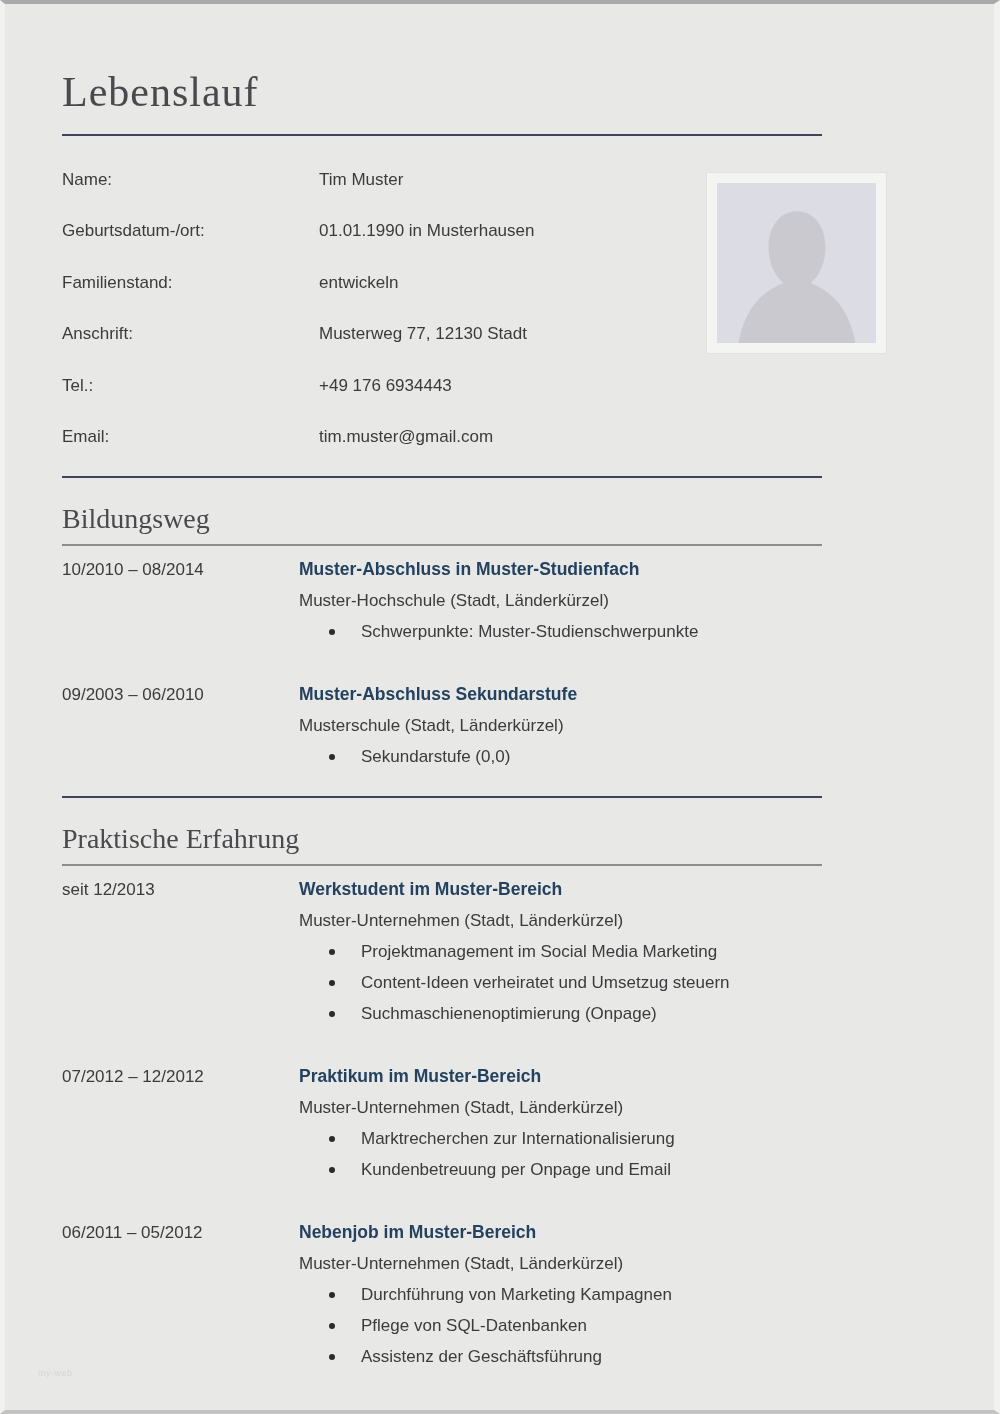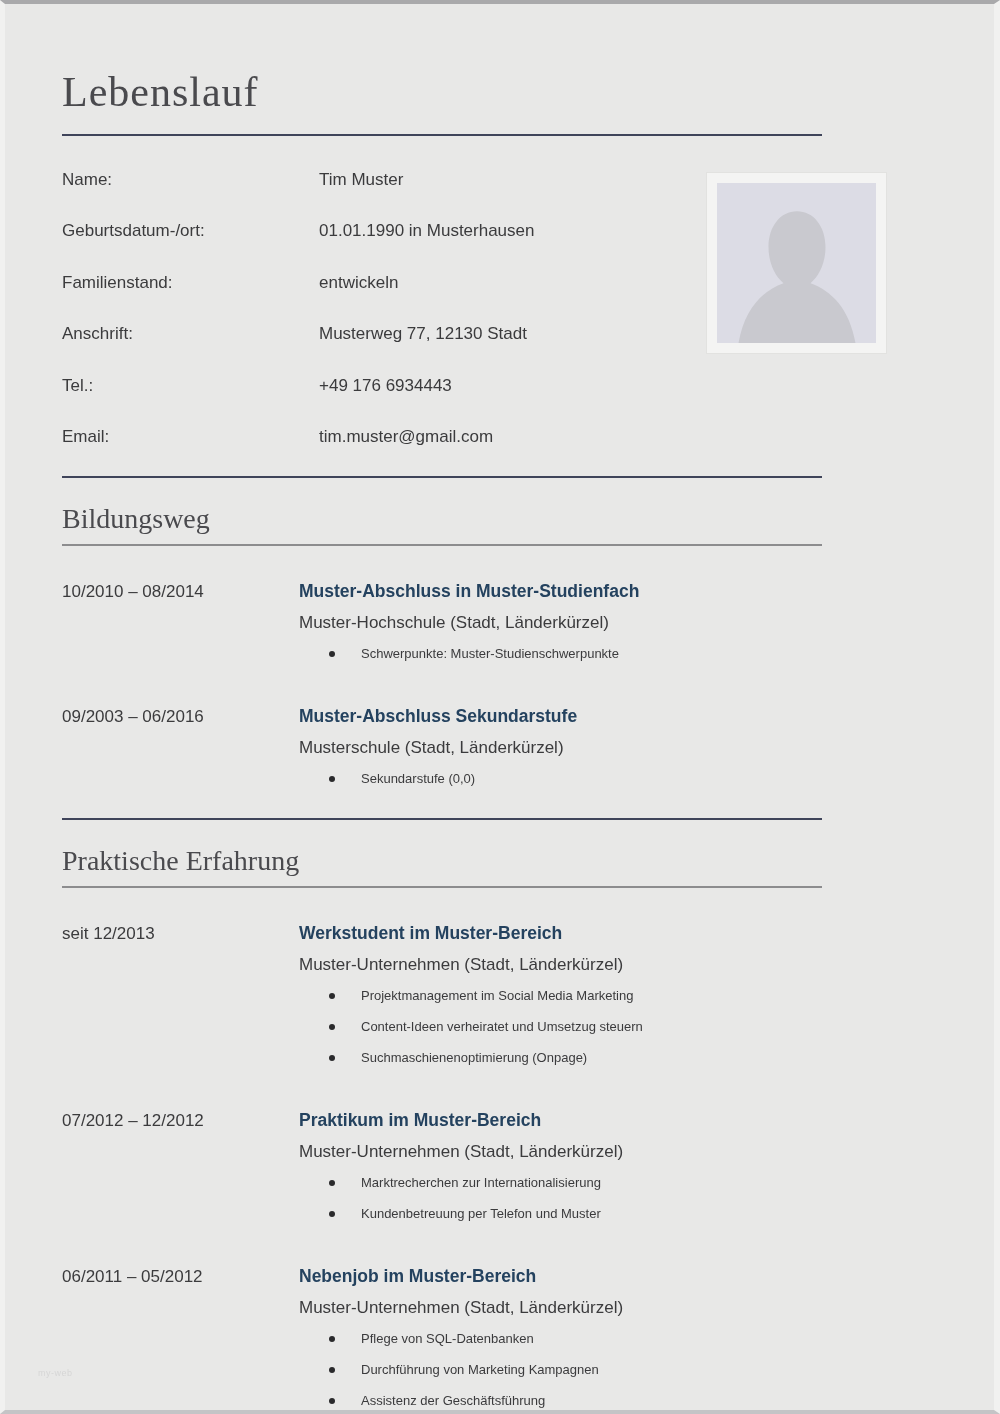--- a/index.html
+++ b/index.html
@@ -91,21 +91,21 @@
   }
   .section-head h2{
     font-family:"Liberation Serif","DejaVu Serif",serif;
     font-weight:400;
     font-size:28px;
     line-height:34px;
     color:var(--heading);
     padding:24px 0 8px 0;
     border-bottom:2px solid var(--rule_gray);
   }
-  .section-body{padding-top:30px;}
+  .section-body{padding-top:8px;}
   .entry{
     display:grid;
     grid-template-columns:237px 1fr;
     margin-bottom:32px;
   }
   .entry:last-child{margin-bottom:0;}
   .entry-date{
     font-size:17px;
     line-height:31px;
     color:var(--text);
@@ -117,21 +117,21 @@
     color:var(--accent);
   }
   .entry-org{
     font-size:17px;
     line-height:31px;
     color:var(--text);
   }
   ul.entry-bullets{list-style:none;}
   ul.entry-bullets li{
     position:relative;
-    font-size:13px;
+    font-size:17px;
     line-height:31px;
     padding-left:62px;
     color:var(--text);
   }
   ul.entry-bullets li::before{
     content:"";
     position:absolute;
     left:30px;
     top:13px;
     width:6px;
@@ -185,21 +185,21 @@
           <div class="entry-body">
             <div class="entry-title">Muster-Abschluss in Muster-Studienfach</div>
             <div class="entry-org">Muster-Hochschule (Stadt, Länderkürzel)</div>
             <ul class="entry-bullets">
               <li>Schwerpunkte: Muster-Studienschwerpunkte</li>
             </ul>
           </div>
         </div>
 
         <div class="entry">
-          <div class="entry-date">09/2003 – 06/2016</div>
+          <div class="entry-date">09/2003 – 06/2010</div>
           <div class="entry-body">
             <div class="entry-title">Muster-Abschluss Sekundarstufe</div>
             <div class="entry-org">Musterschule (Stadt, Länderkürzel)</div>
             <ul class="entry-bullets">
               <li>Sekundarstufe (0,0)</li>
             </ul>
           </div>
         </div>
 
       </div>
@@ -224,33 +224,33 @@
           </div>
         </div>
 
         <div class="entry">
           <div class="entry-date">07/2012 – 12/2012</div>
           <div class="entry-body">
             <div class="entry-title">Praktikum im Muster-Bereich</div>
             <div class="entry-org">Muster-Unternehmen (Stadt, Länderkürzel)</div>
             <ul class="entry-bullets">
               <li>Marktrecherchen zur Internationalisierung</li>
-              <li>Kundenbetreuung per Telefon und Muster</li>
+              <li>Kundenbetreuung per Onpage und Email</li>
             </ul>
           </div>
         </div>
 
         <div class="entry">
           <div class="entry-date">06/2011 – 05/2012</div>
           <div class="entry-body">
             <div class="entry-title">Nebenjob im Muster-Bereich</div>
             <div class="entry-org">Muster-Unternehmen (Stadt, Länderkürzel)</div>
             <ul class="entry-bullets">
+              <li>Durchführung von Marketing Kampagnen</li>
               <li>Pflege von SQL-Datenbanken</li>
-              <li>Durchführung von Marketing Kampagnen</li>
               <li>Assistenz der Geschäftsführung</li>
             </ul>
           </div>
         </div>
 
       </div>
     </div>
 
   </div>
 

